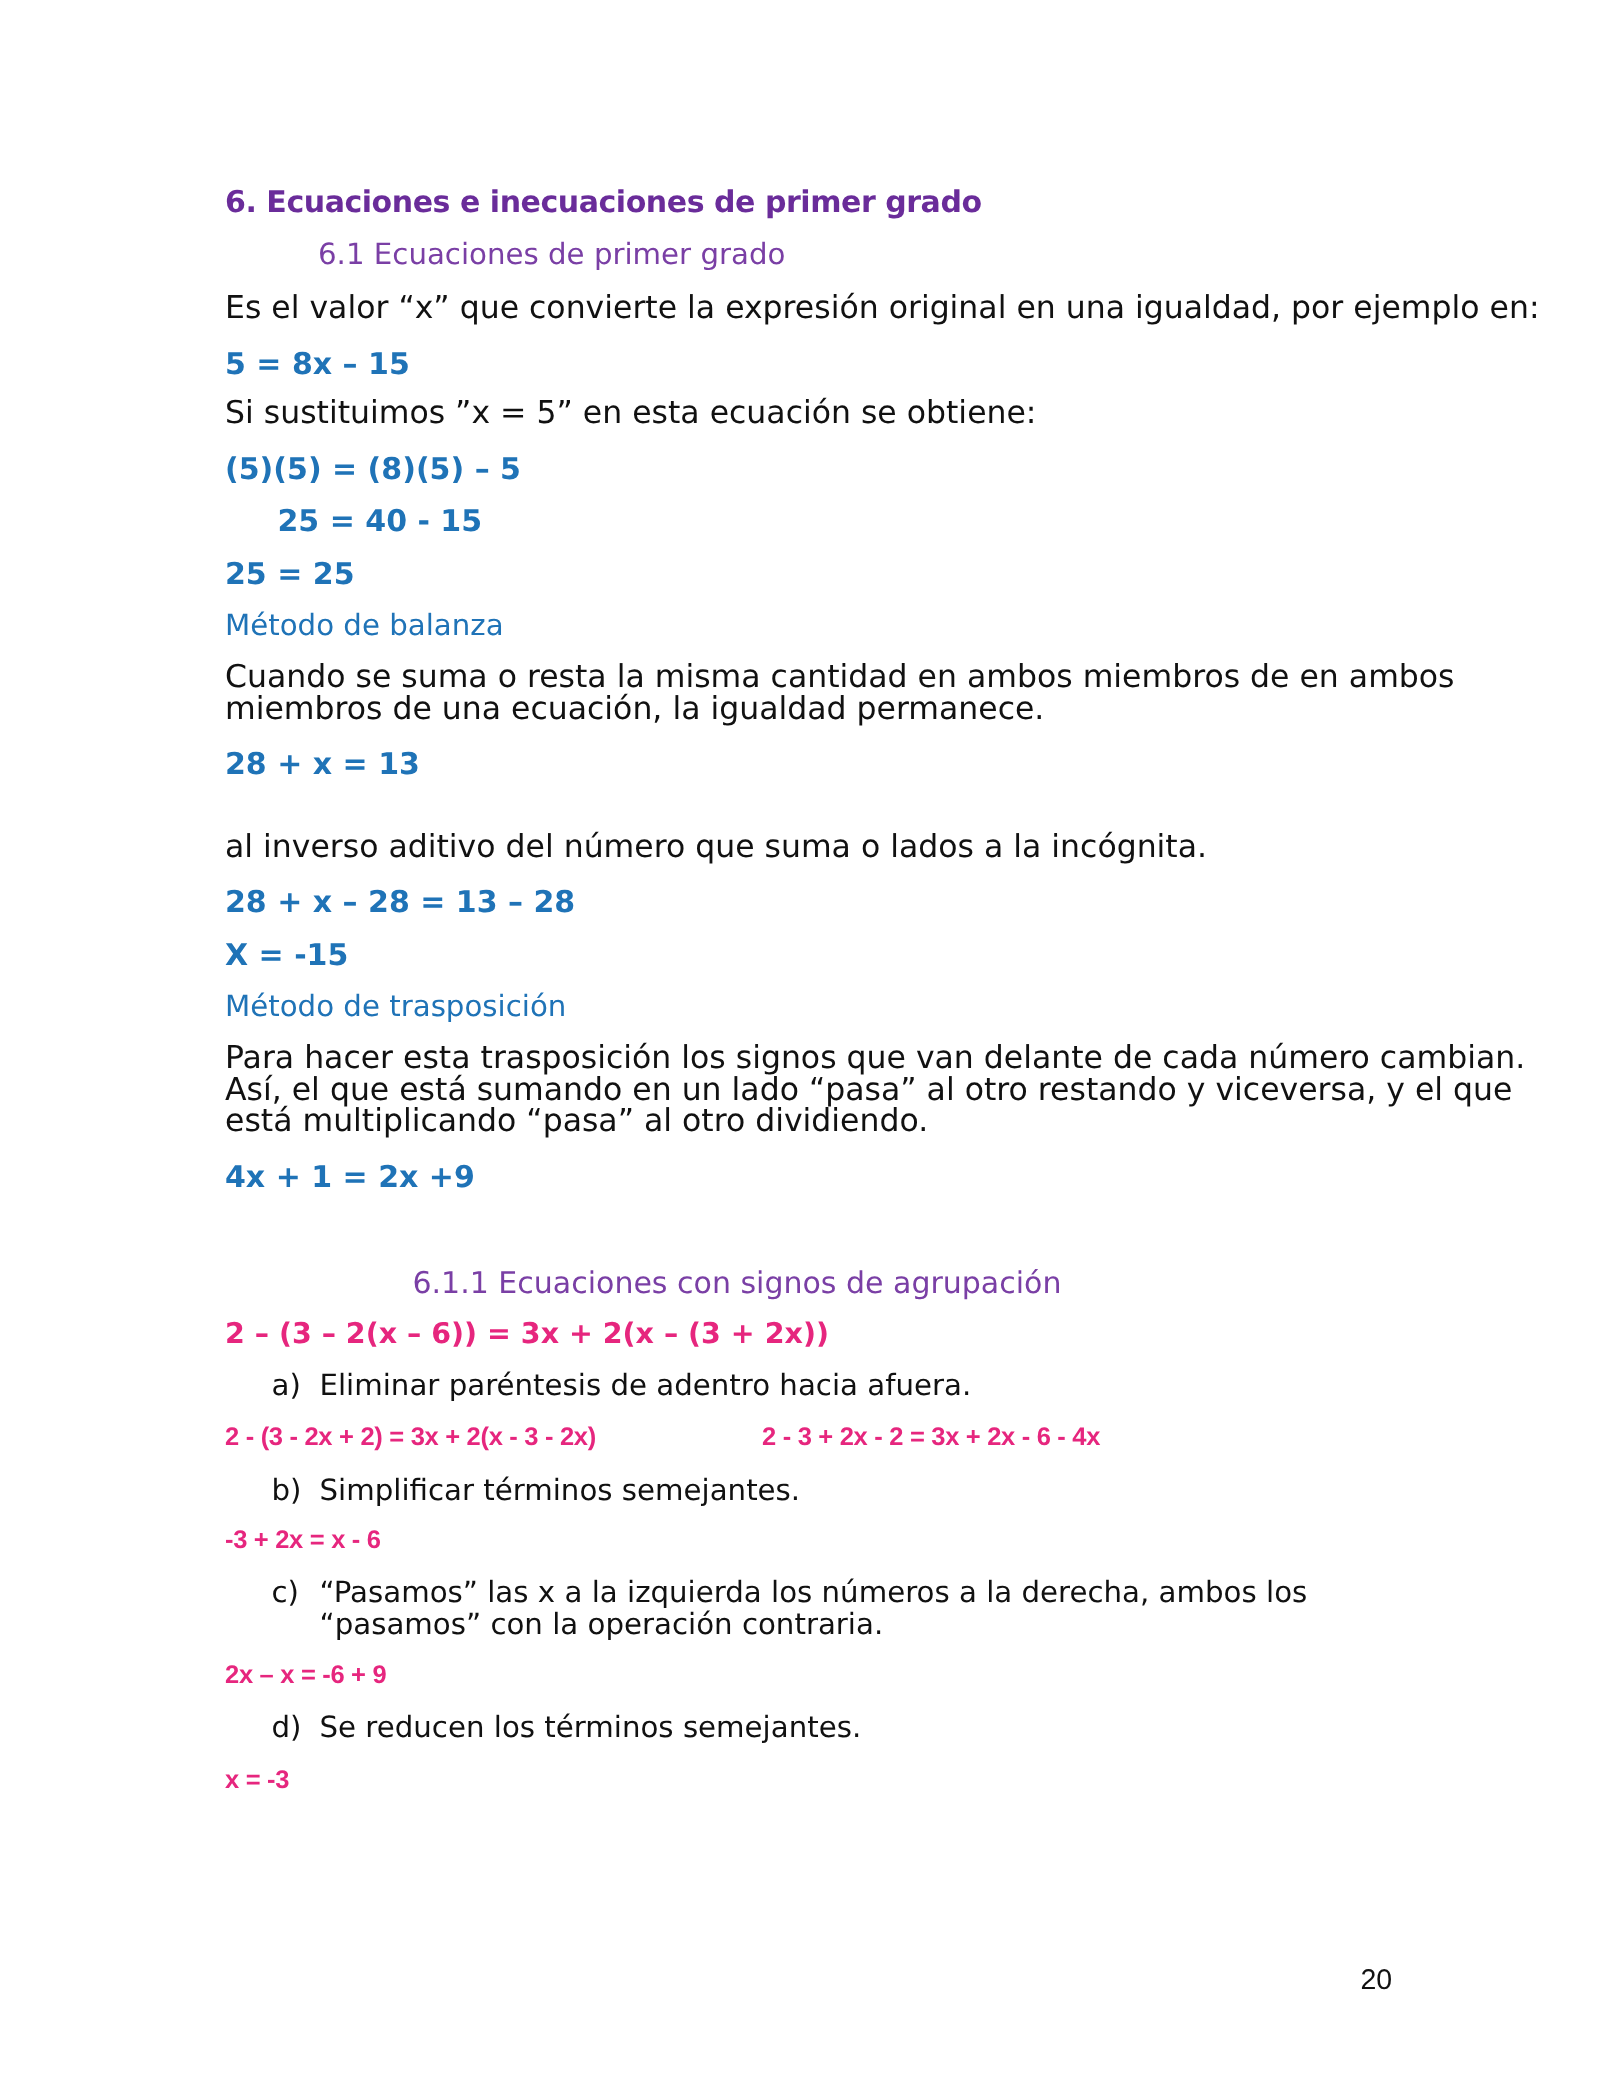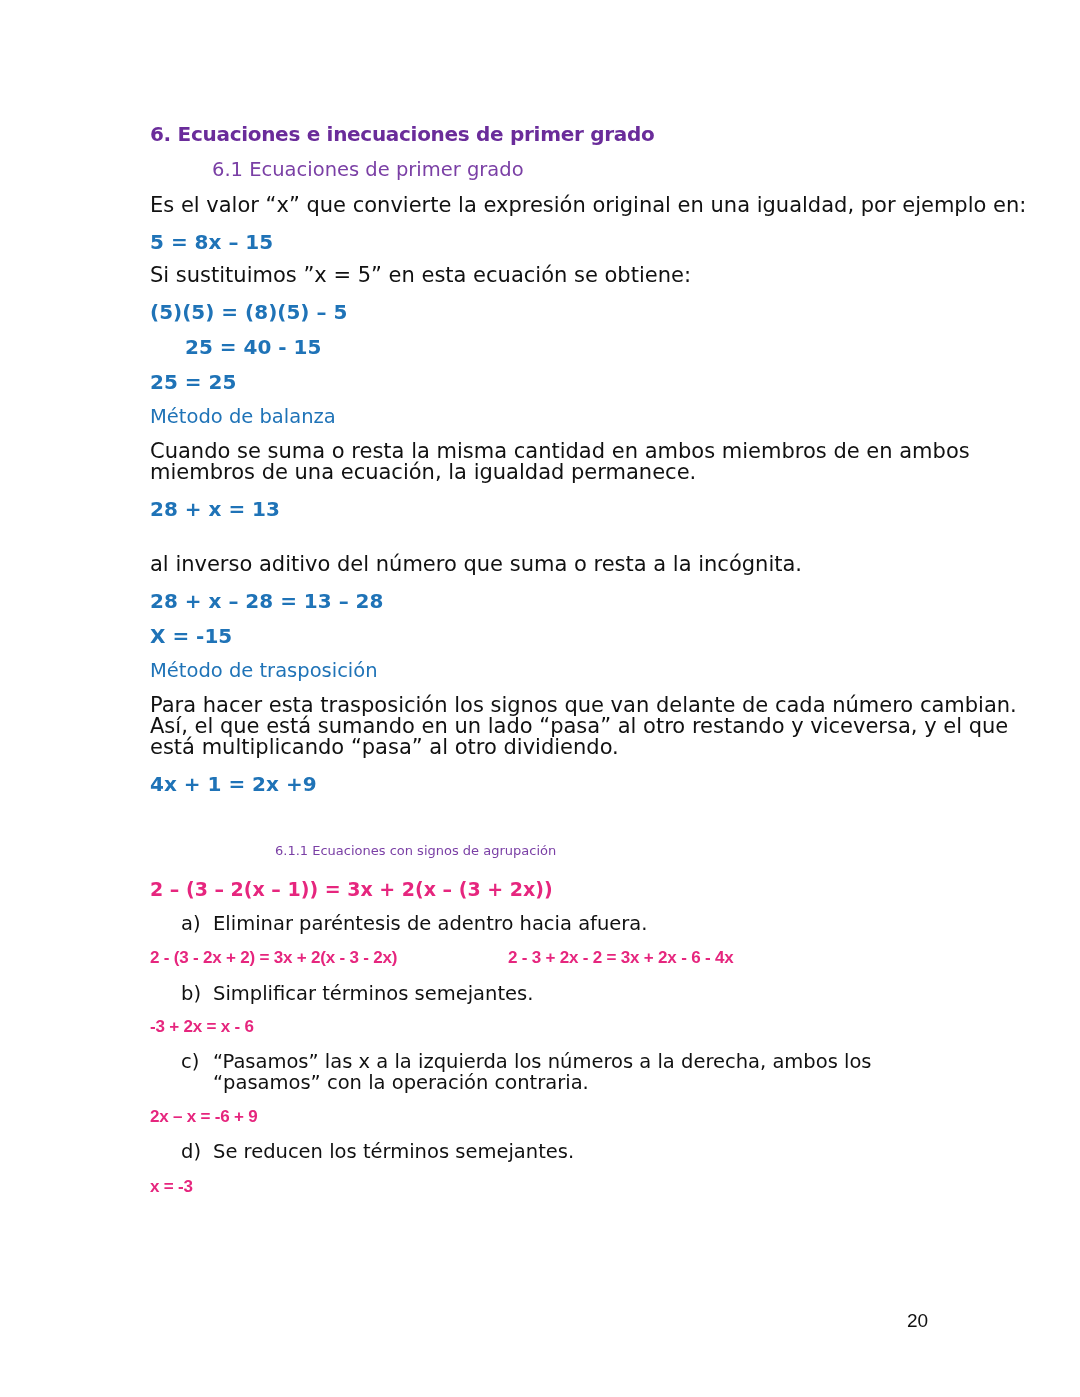--- a/index.html
+++ b/index.html
@@ -1,21 +1,21 @@
 <!DOCTYPE html>
 <html><head>
   <meta charset="utf-8">
   <style>
     html, body { margin: 0; padding: 0; background: #ffffff; }
     body { width: 1080px; height: 1397px; position: relative; overflow: hidden; font-family: "DejaVu Sans", sans-serif; }
     .page { position: absolute; left: 0; top: 0; width: 1080px; height: 1397px; }
     .line { position: absolute; left: 150px; white-space: nowrap; }
     .h1 { color: #6a2c9a; font-size: 20px; font-weight: bold; letter-spacing: -0.3px; }
     .h2 { color: #7a3fa5; font-size: 19.5px; }
-    .h3 { color: #7a3fa5; font-size: 13px; }
+    .h3 { color: #7a3fa5; font-size: 20px; }
     .body { color: #111111; font-size: 21px; line-height: 21px; }
     .eqb { color: #1f73b7; font-size: 20px; font-weight: 600; }
     .sub { color: #1f73b7; font-size: 19.5px; }
     .eqp { color: #e6267e; font-size: 19px; font-weight: 600; }
     .eqp-s { color: #e6267e; font-size: 17px; font-weight: bold; font-family: "Liberation Sans", sans-serif; letter-spacing: -0.2px; }
     .step { color: #111111; font-size: 19.5px; line-height: 21px; }
     .step .lbl { display: inline-block; width: 32px; }
     .pnum { position: absolute; left: 907px; top: 1310px; font-size: 19px; color: #111; font-family: "Liberation Sans", sans-serif; }
   </style>
 </head>
@@ -29,32 +29,32 @@
   <div class="line eqb" style="top:230px;">5 = 8x – 15</div>
   <div class="line body" style="top:265px;">Si sustituimos ”x = 5” en esta ecuación se obtiene:</div>
   <div class="line eqb" style="top:300px;">(5)(5) = (8)(5) – 5</div>
   <div class="line eqb" style="top:335px;margin-left:35px;">25 = 40 - 15</div>
   <div class="line eqb" style="top:370px;">25 = 25</div>
 
   <div class="line sub" style="top:405px;">Método de balanza</div>
   <div class="line body" style="top:441px;">Cuando se suma o resta la misma cantidad en ambos miembros de en ambos</div>
   <div class="line body" style="top:462px;">miembros de una ecuación, la igualdad permanece.</div>
   <div class="line eqb" style="top:497px;">28 + x = 13</div>
-  <div class="line body" style="top:554px;">al inverso aditivo del número que suma o resta a la incógnita.</div>
+  <div class="line body" style="top:554px;">al inverso aditivo del número que suma o lados a la incógnita.</div>
   <div class="line eqb" style="top:589px;">28 + x – 28 = 13 – 28</div>
   <div class="line eqb" style="top:624px;">X = -15</div>
 
   <div class="line sub" style="top:659px;">Método de trasposición</div>
   <div class="line body" style="top:695px;">Para hacer esta trasposición los signos que van delante de cada número cambian.</div>
   <div class="line body" style="top:716px;text-align:right;">Así, el que está sumando en un lado “pasa” al otro restando y viceversa, y el que</div>
   <div class="line body" style="top:737px;">está multiplicando “pasa” al otro dividiendo.</div>
   <div class="line eqb" style="top:772px;">4x + 1 = 2x +9</div>
 
   <div class="line h3" style="top:843px; left:275px;">6.1.1 Ecuaciones con signos de agrupación</div>
-  <div class="line eqp" style="top:878px;">2 – (3 – 2(x – 1)) = 3x + 2(x – (3 + 2x))</div>
+  <div class="line eqp" style="top:878px;">2 – (3 – 2(x – 6)) = 3x + 2(x – (3 + 2x))</div>
 
   <div class="line step" style="top:913px; left:181px;">
     <span class="lbl">a)</span><span>Eliminar paréntesis de adentro hacia afuera.</span>
   </div>
   <div class="line eqp-s" style="top:948px;">2 - (3 - 2x + 2) = 3x + 2(x - 3 - 2x)</div>
   <div class="line eqp-s" style="top:948px; left:508px;">2 - 3 + 2x - 2 = 3x + 2x - 6 - 4x</div>
 
   <div class="line step" style="top:983px; left:181px;">
     <span class="lbl">b)</span><span>Simplificar términos semejantes.</span>
   </div>

